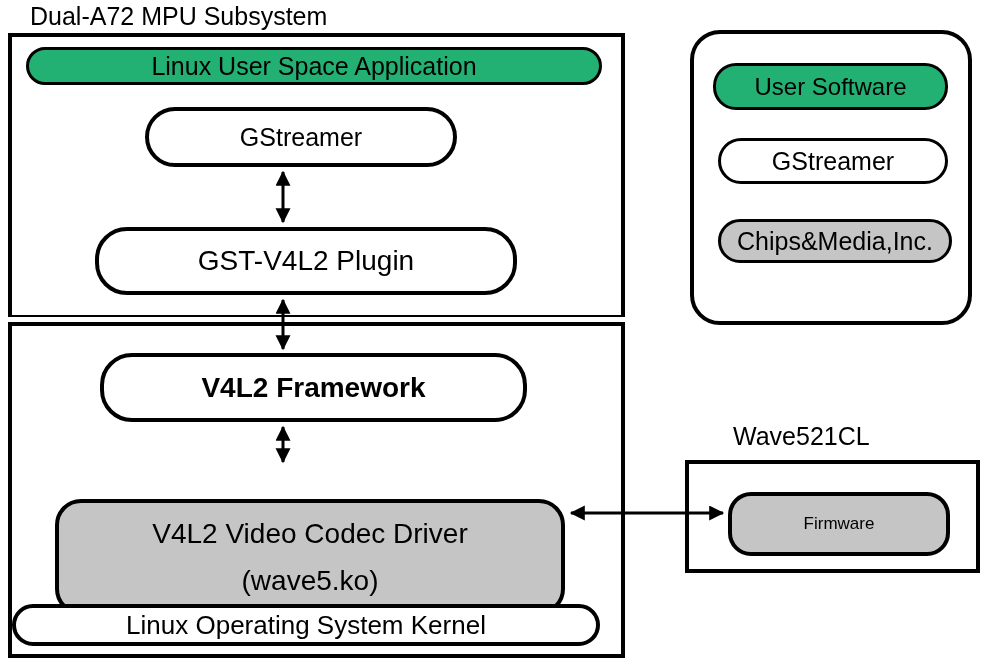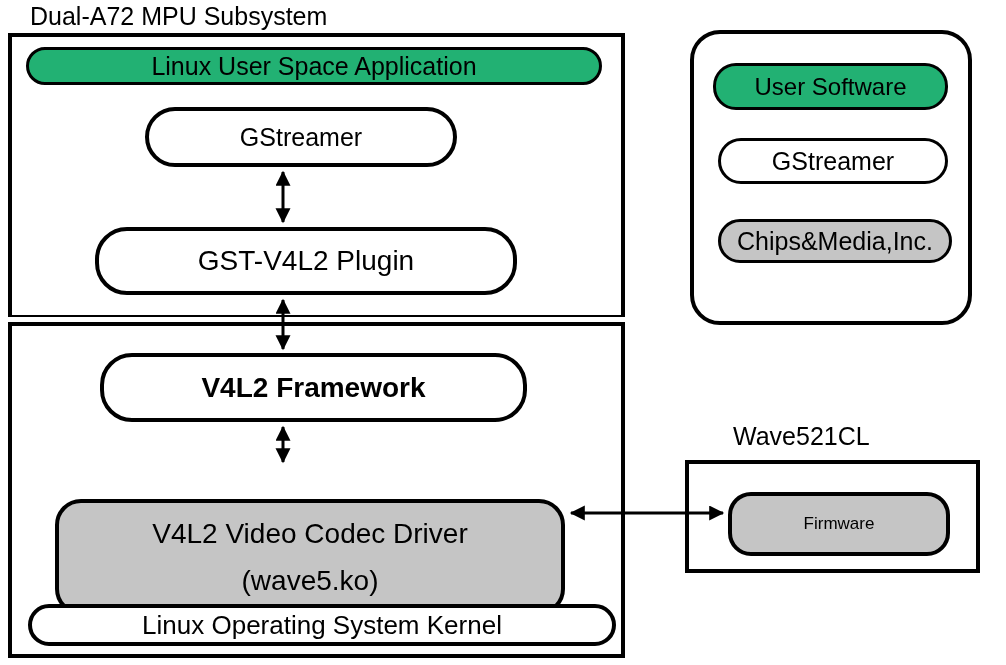--- a/index.html
+++ b/index.html
@@ -21,21 +21,21 @@
 
   .mpu-title{left:30px;top:2px;font-size:25px;white-space:nowrap;text-align:center;}
   .box-upper{left:8px;top:33px;width:617px;height:284px;border:4px solid var(--border);border-bottom:2px solid var(--border);}
   .box-lower{left:8px;top:322px;width:617px;height:336px;}
 
   .pill-app{left:26px;top:47px;width:576px;height:38px;border-radius:19px;font-size:25px;text-align:center;}
   .pill-gstreamer{left:145px;top:107px;width:312px;height:60px;border-radius:30px;font-size:25px;border-width:4px;}
   .pill-plugin{left:95px;top:227px;width:422px;height:68px;border-radius:32px;font-size:28px;border-width:4px;text-align:right;}
   .pill-framework{left:100px;top:353px;width:427px;height:69px;border-radius:32px;font-size:28px;border-width:4px;font-weight:bold;}
   .box-driver{left:55px;top:467px;width:510px;height:116px;border-radius:26px;border-width:4px;font-size:28px;line-height:47px;flex-direction:column;margin-top:32px;}
-  .pill-kernel{left:28px;top:604px;width:588px;height:42px;border-radius:21px;font-size:26px;border-width:4px;}
+  .pill-kernel{left:12px;top:604px;width:588px;height:42px;border-radius:21px;font-size:26px;border-width:4px;}
 
   .legend-box{left:690px;top:30px;width:282px;height:295px;border:4px solid var(--border);border-radius:30px;background:var(--background);}
   .legend-pill-user{left:713px;top:63px;width:235px;height:47px;border-radius:23px;font-size:24px;}
   .legend-pill-community{left:718px;top:138px;width:230px;height:46px;border-radius:23px;font-size:25px;}
   .legend-pill-chips{left:718px;top:219px;width:234px;height:44px;border-radius:24px;font-size:25px;}
 
   .wave-title{left:733px;top:422px;font-size:25px;white-space:nowrap;}
   .wave-box{left:685px;top:460px;width:295px;height:113px;border:4px solid var(--border);background:var(--background);}
   .pill-firmware{left:728px;top:492px;width:222px;height:64px;border-radius:23px;font-size:17px;border-width:4px;}
 

